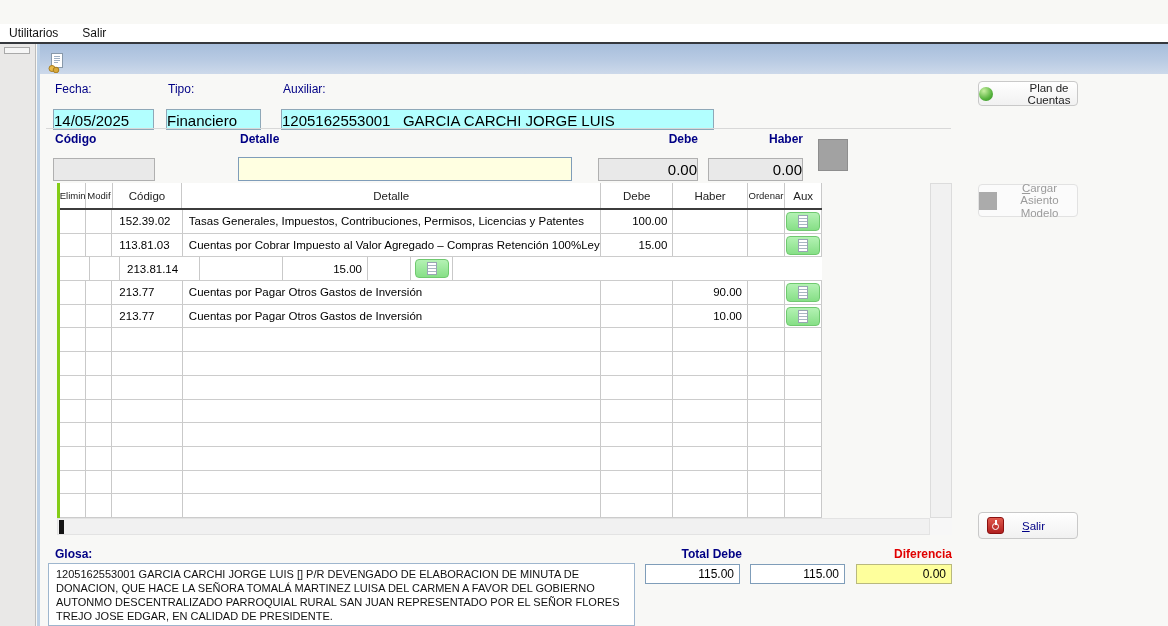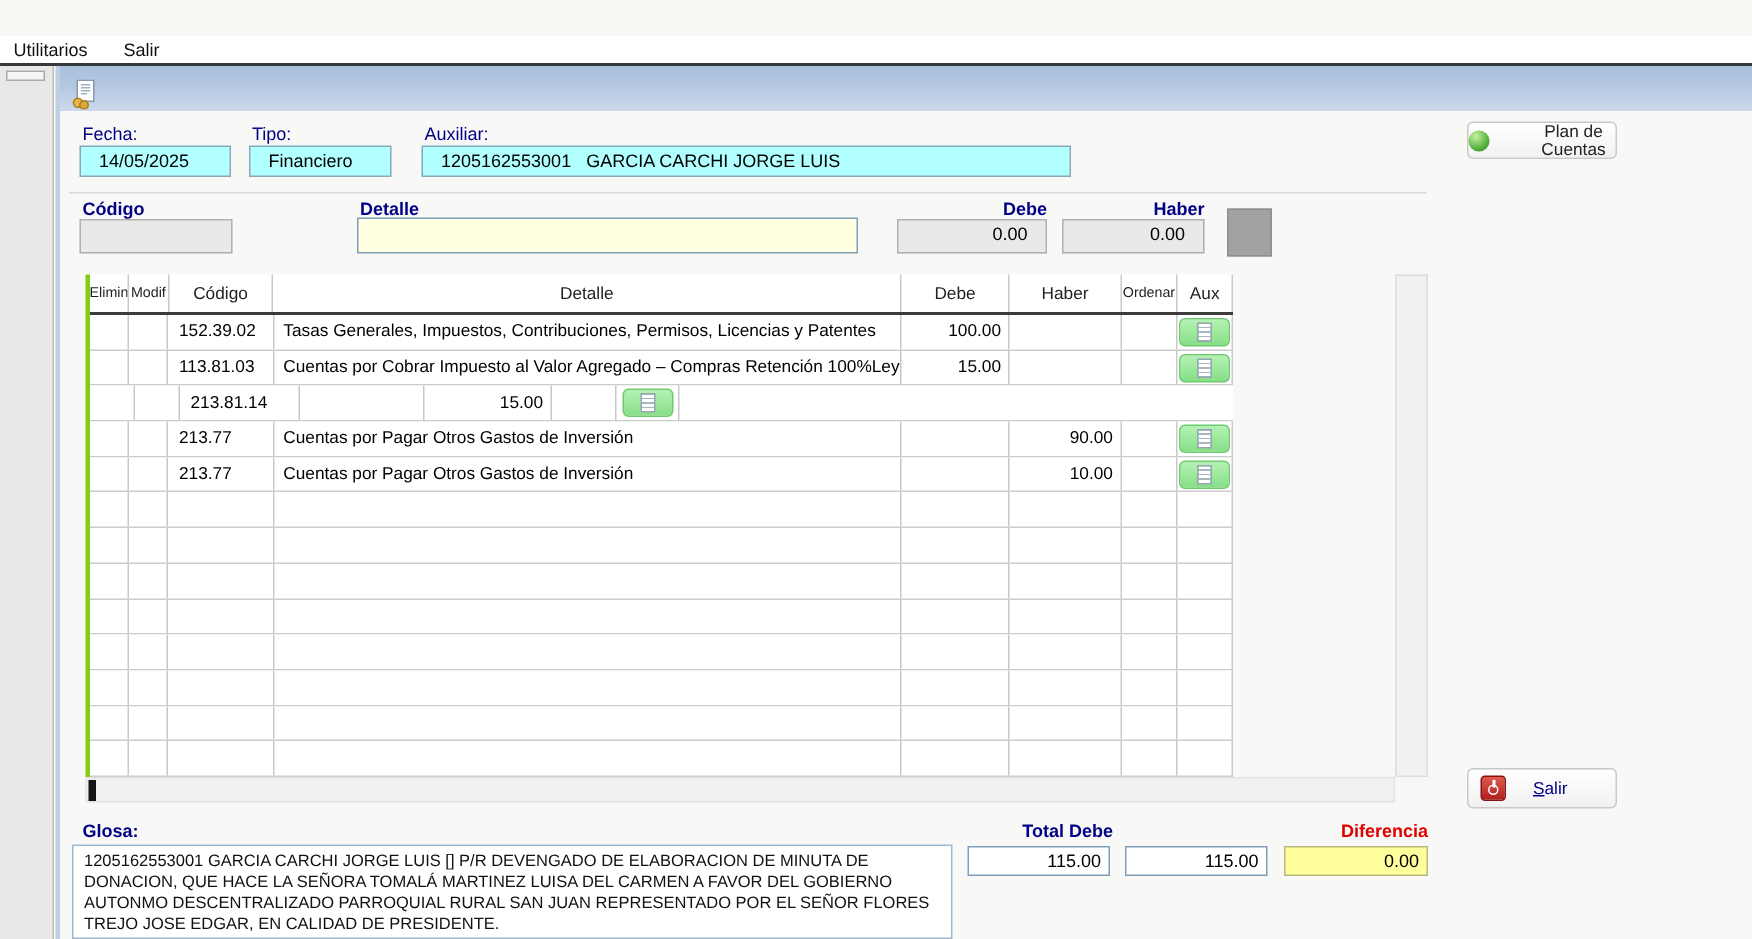--- a/index.html
+++ b/index.html
@@ -30,21 +30,21 @@
   .bluebar { left:40px; top:44px; width:1128px; height:30px;
     background:linear-gradient(180deg,#a7bedc 0%,#b9cbe3 55%,#cdd9ea 100%); }
   .tool-icon { left:48px; top:53px; width:16px; height:20px; cursor:pointer; }
 
   .workarea { left:40px; top:74px; width:1128px; height:552px; background:#f8f8f6; }
 
   
   .lbl { position:absolute; color:#000085; font-size:12px; }
   .lbl.b { font-weight:bold; }
   .field { position:absolute; border:1px solid #7f9db9; background:#fff;
-    font-size:12px; padding:2px 12px; white-space:pre; overflow:hidden; }
+    font-size:15px; padding:2px 0; white-space:pre; overflow:hidden;margin-top:12px; }
   .cyan { background:#b2ffff; border-color:#8fa8b8; }
   .ylw  { background:#ffffe1; }
   .gray { background:#e9e9e9; border-color:#b0b0b0; }
   .num-r { text-align:right; }
   .sep { position:absolute; background:#d8d8d8; height:1px; }
 
   .sq-btn { position:absolute; background:#a2a2a2; border:1px solid #8e8e8e; cursor:pointer; }
 
   
   .grid { left:57px; top:183px; width:765px; background:#fff; border-left:3px solid #84cc16; }
@@ -338,20 +338,27 @@
 
   <span class="tot-lbl dif-lbl" style="left:856px; top:547px; width:96px;">Diferencia</span>
   <div class="tot-field dif-field" style="left:856px; top:564px; width:96px;">0.00</div>
 
   <div class="side-btn" style="top:81px; height:25px;gap:28px;">
     <span class="sphere green"></span>
     <span>Plan de Cuentas</span>
   </div>
 
 
+  <div class="side-btn disabled" style="top:184px; height:33px;">
+    <span class="gray-sq"></span>
+    <span class="two-line">
+      <u>C</u><span>argar Asiento</span><br>
+      <span>Modelo</span>
+    </span>
+  </div>
 
   <div class="side-btn" style="top:512px; height:27px; justify-content:flex-start; padding-left:8px; gap:18px;">
     <span class="power-icon">
         <span class="ring"></span>
         <span class="bar"></span>
       </span>
     <span class="salir-txt"><u>S</u><span>alir</span></span>
   </div>
 
 </div>

